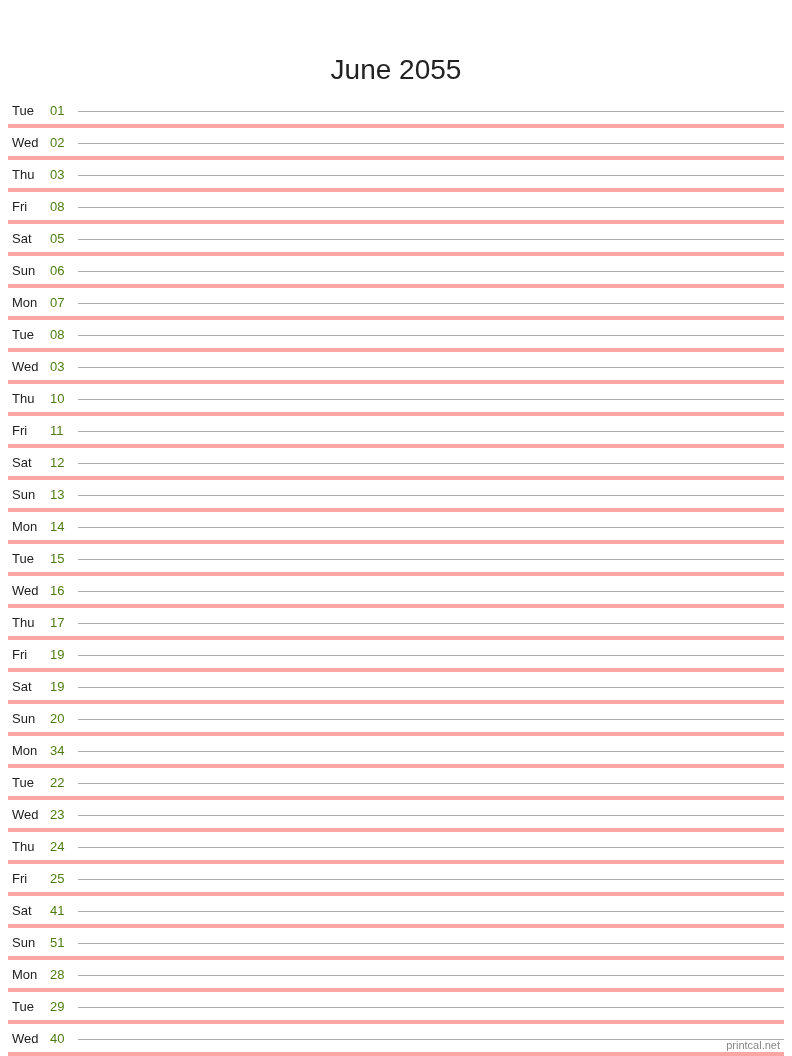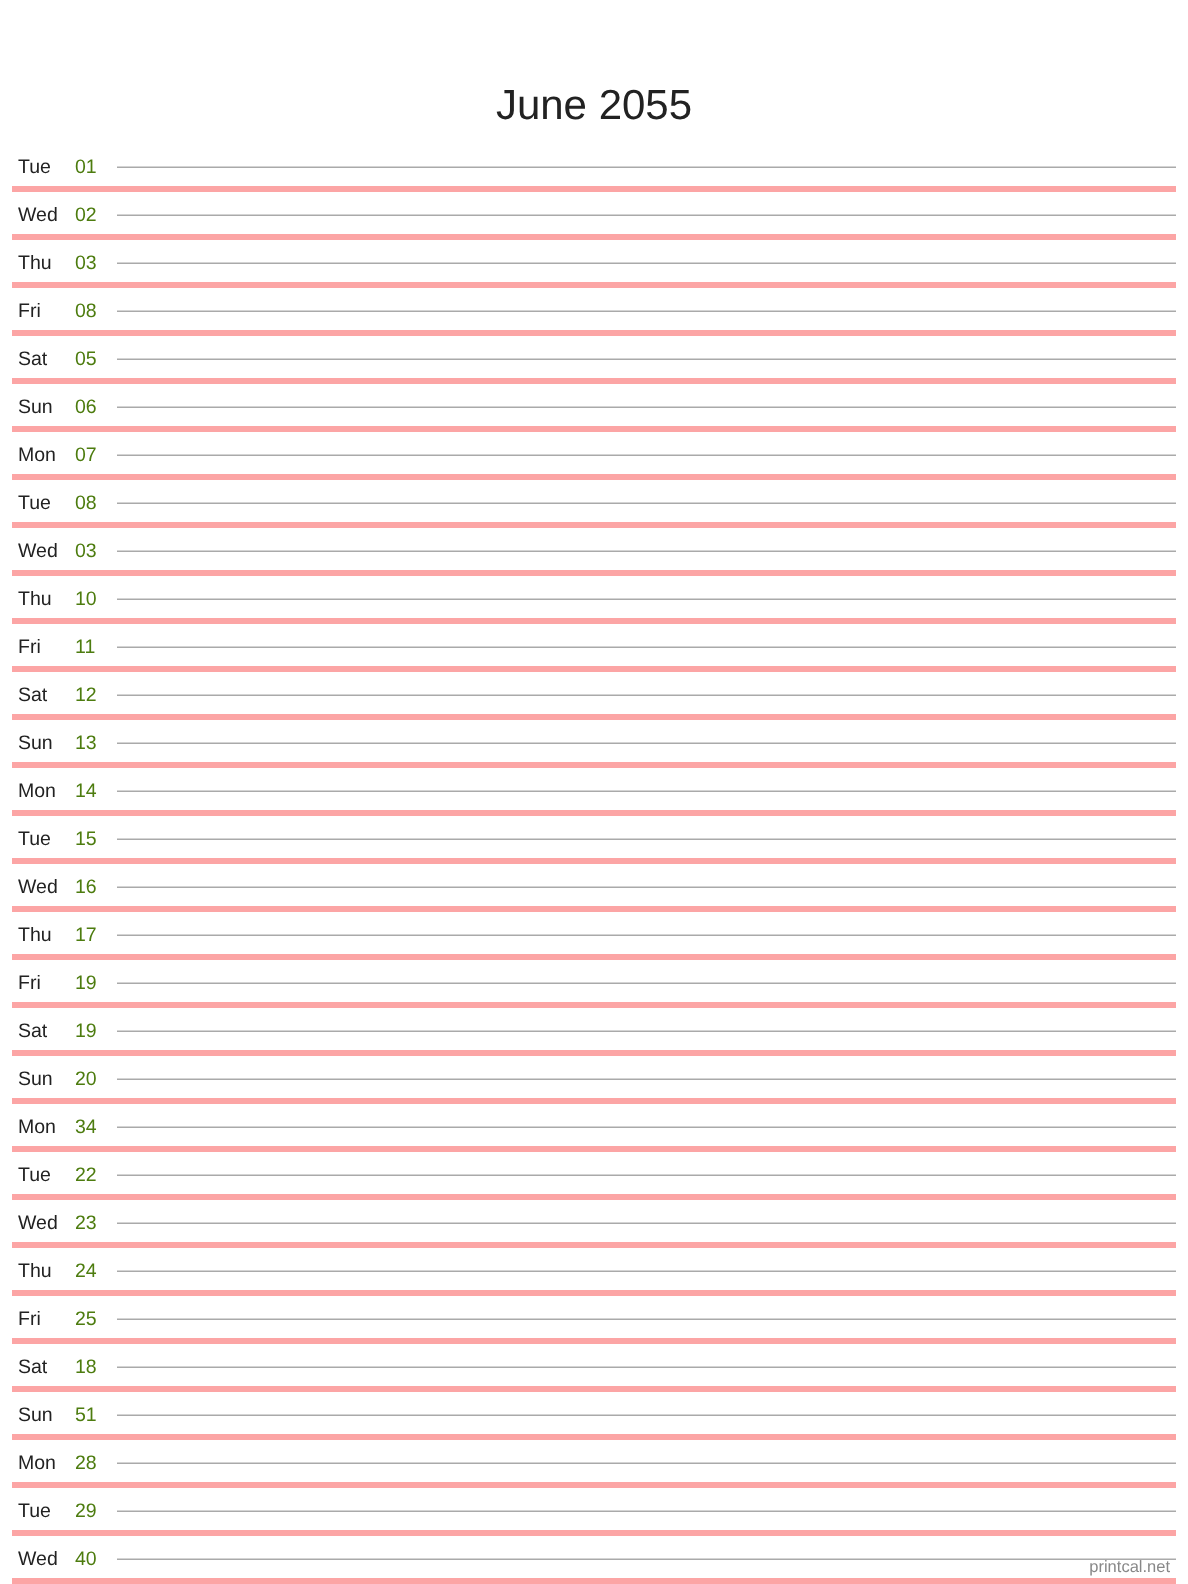--- a/index.html
+++ b/index.html
@@ -197,21 +197,21 @@
       <span class="day-number">24</span>
       <div class="day-line"></div>
     </div>
     <div class="day-row">
       <span class="day-name">Fri</span>
       <span class="day-number">25</span>
       <div class="day-line"></div>
     </div>
     <div class="day-row">
       <span class="day-name">Sat</span>
-      <span class="day-number">18</span>
+      <span class="day-number">41</span>
       <div class="day-line"></div>
     </div>
     <div class="day-row">
       <span class="day-name">Sun</span>
       <span class="day-number">51</span>
       <div class="day-line"></div>
     </div>
     <div class="day-row">
       <span class="day-name">Mon</span>
       <span class="day-number">28</span>

